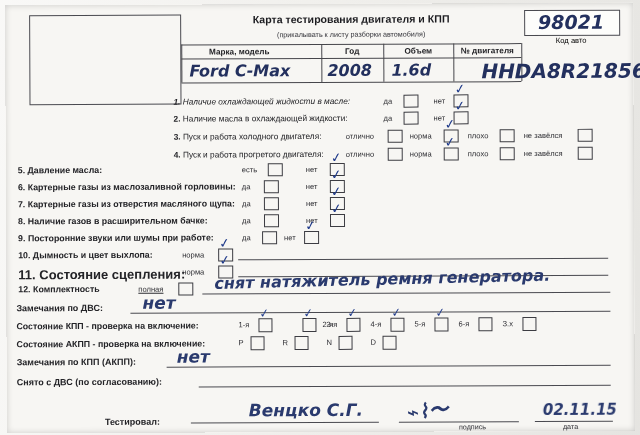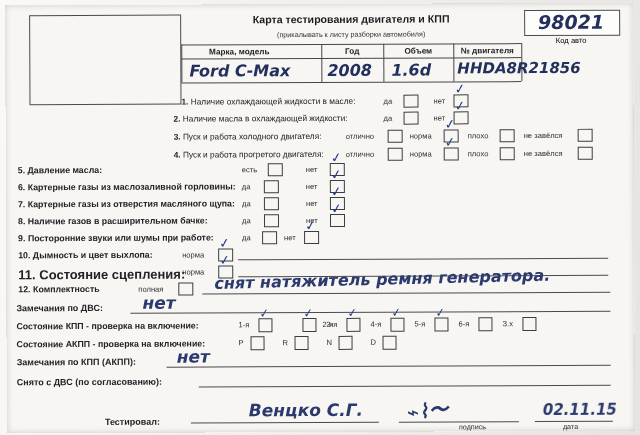--- a/index.html
+++ b/index.html
@@ -139,23 +139,23 @@
     <div class="vline" style="left:516px;top:40px;height:38px;"></div>
 
     <div class="vt-cell-lbl" style="left:176px;top:43px;width:116px;">Марка, модель</div>
     <div class="vt-cell-lbl" style="left:316px;top:43px;width:62px;">Год</div>
     <div class="vt-cell-lbl" style="left:378px;top:43px;width:70px;">Объем</div>
     <div class="vt-cell-lbl" style="left:448px;top:43px;width:68px;">№ двигателя</div>
 
     <div class="vt-val hw" style="left:184px;top:57px;width:130px;font-size:16px;">Ford C-Max</div>
     <div class="vt-val hw" style="left:322px;top:57px;width:58px;font-size:16px;">2008</div>
     <div class="vt-val hw" style="left:386px;top:57px;width:62px;font-size:16px;">1.6d</div>
-    <div class="vt-val hw" style="left:452px;top:56px;width:110px;font-size:15px;font-style:italic;">HHDA8R21856</div>
-
-    <div class="rowlbl" style="left:176px;top:92px;">
+    <div class="vt-val hw" style="left:476px;top:56px;width:110px;font-size:20px;font-style:italic;">HHDA8R21856</div>
+
+    <div class="rowlbl" style="left:168px;top:92px;font-style:italic;">
       <span class="num">1.</span>
       <span>Наличие охлаждающей жидкости в масле:</span>
     </div>
     <div class="opt" style="left:378px;top:93px;">да</div>
     <div class="cb" style="left:398px;top:91px;"></div>
     <div class="opt" style="left:428px;top:93px;">нет</div>
     <div class="cb" style="left:448px;top:91px;"></div>
     <div class="tick" style="left:449px;top:79px;">✓</div>
 
     <div class="rowlbl" style="left:168px;top:109px;">
@@ -261,21 +261,21 @@
     </div>
     <div class="opt" style="left:176px;top:263px;">норма</div>
     <div class="cb" style="left:212px;top:261px;"></div>
     <div class="tick" style="left:213px;top:249px;">✓</div>
     <div class="uline" style="left:232px;top:272px;width:370px;"></div>
 
     <div class="rowlbl lbl-b" style="left:12px;top:279px;font-size:8.8px;">
       <span class="num">12.</span>
       <span>Комплектность</span>
     </div>
-    <div class="opt" style="left:132px;top:280px;">полная</div>
+    <div class="opt" style="left:132px;top:280px;text-decoration:underline;">полная</div>
     <div class="cb" style="left:172px;top:278px;"></div>
     <div class="uline" style="left:196px;top:289px;width:408px;"></div>
     <div class="scribble" style="left:208px;top:266px;font-size:16px;transform:rotate(-1.2deg);">снят натяжитель ремня генератора.</div>
 
     <div class="rowlbl lbl-b" style="left:10px;top:298px;font-size:9px;">Замечания по ДВС:</div>
     <div class="uline" style="left:124px;top:308px;width:480px;"></div>
     <div class="scribble" style="left:136px;top:288px;font-size:17px;">нет</div>
 
     <div class="rowlbl lbl-b" style="left:10px;top:316px;font-size:8.8px;">Состояние КПП - проверка на включение:</div>
     <div class="opt" style="left:232px;top:316px;">1-я</div>

